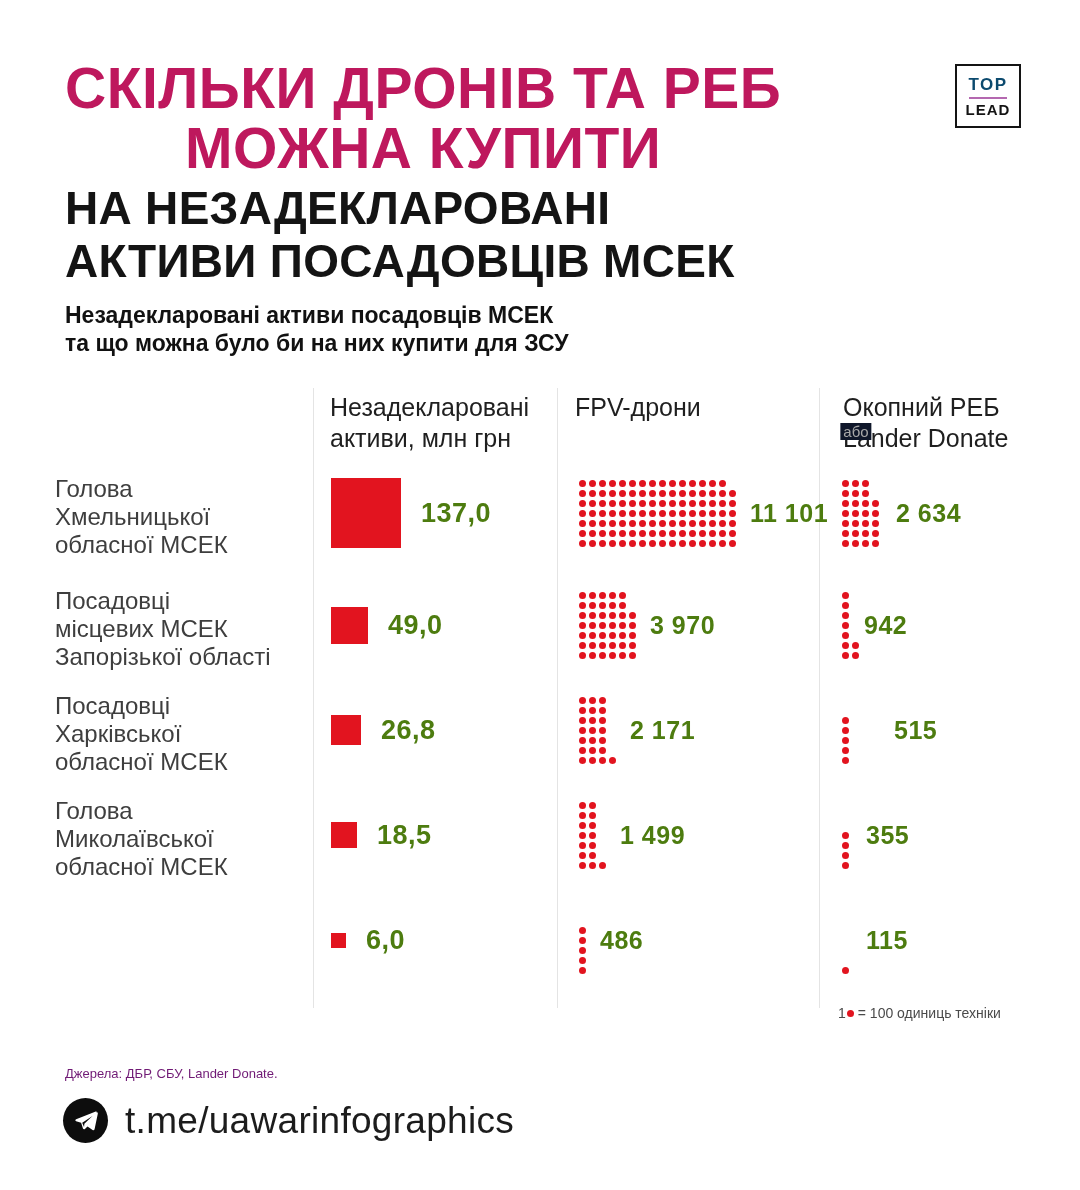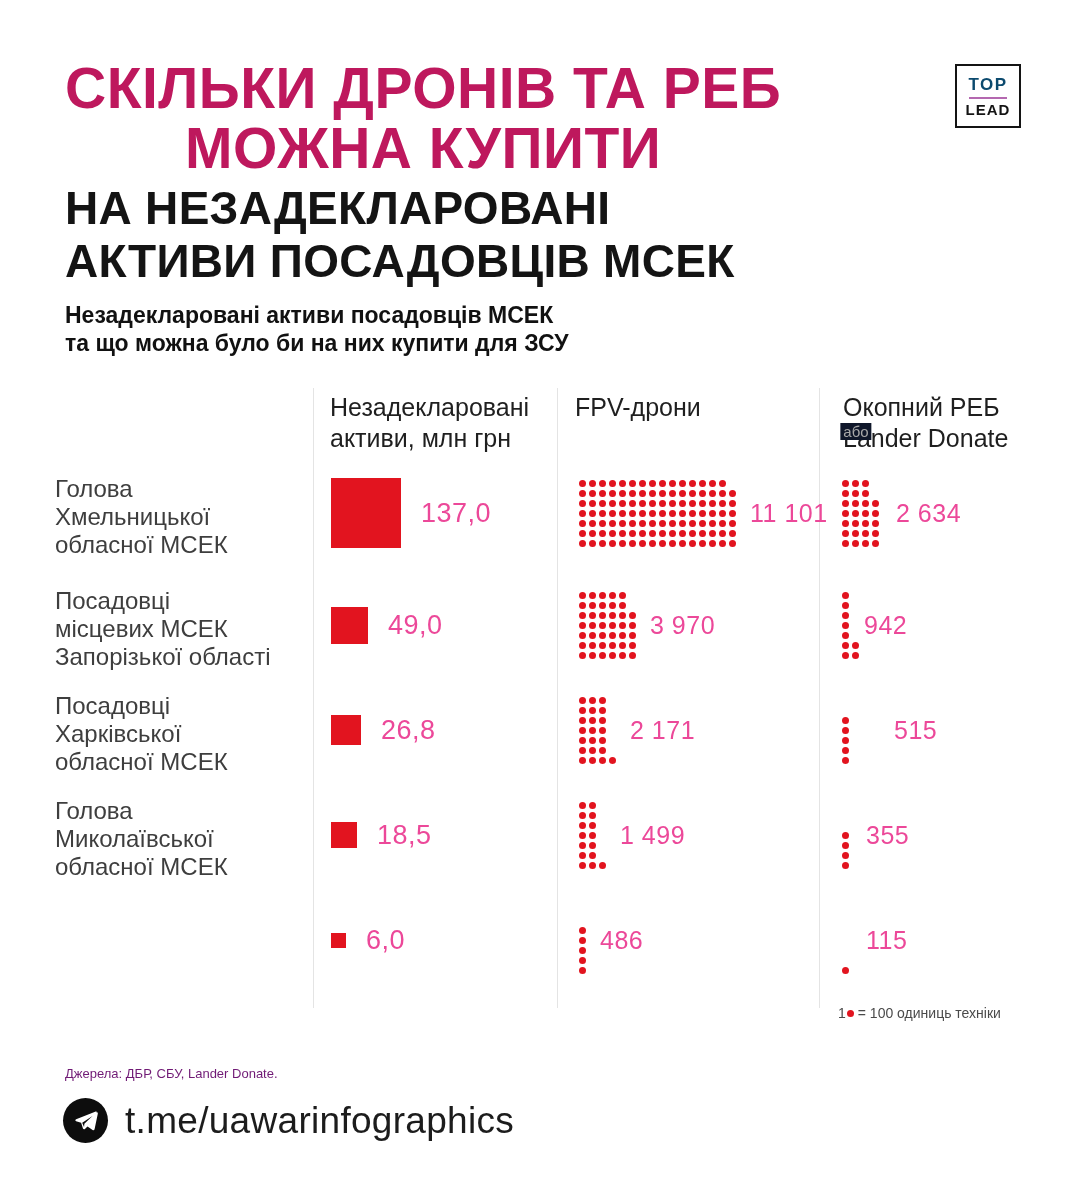--- a/index.html
+++ b/index.html
@@ -23,21 +23,21 @@
 
   
   .col-head{position:absolute;top:392px;font-size:25px;line-height:31px;font-weight:400;color:#1f1f1f;}
   .or-label{position:absolute;left:856px;top:403px;transform:translateX(-50%);font-size:15px;color:#a8a8a8;background:#0f172a;padding:0 3px;z-index:2;margin-top:20px;}
 
   
   .row{position:absolute;left:0;width:1080px;height:70px;}
   .row-label{position:absolute;left:55px;top:-3px;width:250px;font-size:24px;line-height:28px;color:#3e3e3e;white-space:pre-line;}
   .sq-wrap{position:absolute;left:331px;top:0;height:70px;display:flex;align-items:center;}
   .square{background:#e2141f;}
-  .cell-val{position:absolute;top:0;height:70px;display:flex;align-items:center;font-weight:400;color:#ec4899;letter-spacing:.5px;}
+  .cell-val{position:absolute;top:0;height:70px;display:flex;align-items:center;font-weight:700;color:#4d7c0f;letter-spacing:.5px;}
   .assets-val{font-size:27px;}
   .pict-val{font-size:25px;}
   .dots{position:absolute;top:0;height:70px;display:flex;align-items:flex-end;}
   .dot-col{display:flex;flex-direction:column;justify-content:flex-end;width:10px;height:70px;}
   .dot{width:7px;height:7px;border-radius:50%;background:#e2141f;margin:1.5px;}
 
   
   .legend{position:absolute;left:838px;top:1005px;display:flex;align-items:center;font-size:14px;color:#4a4a4a;}
   .legend .dot{margin:0 4px 0 1px;}
 

